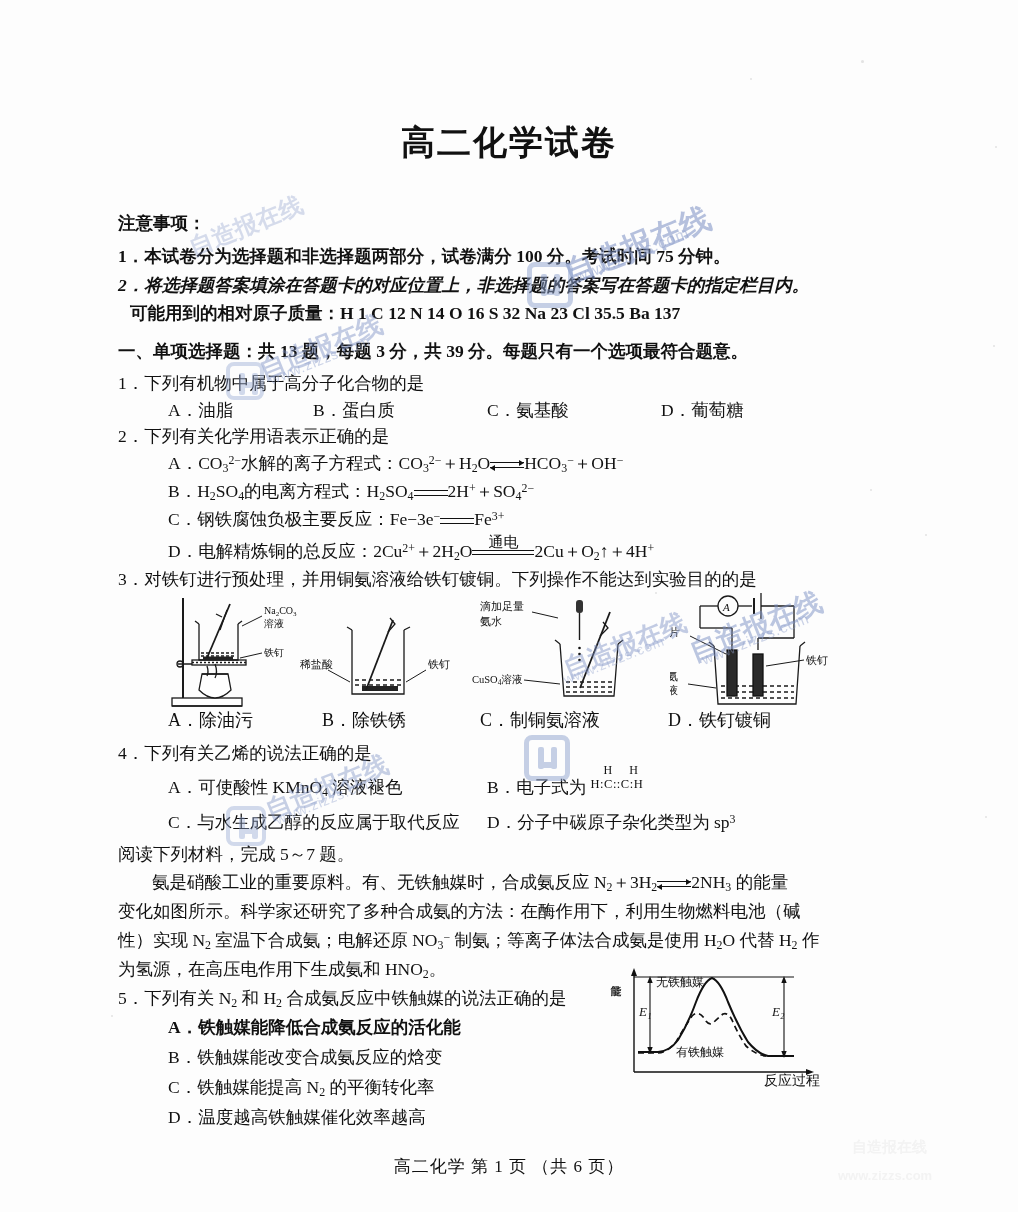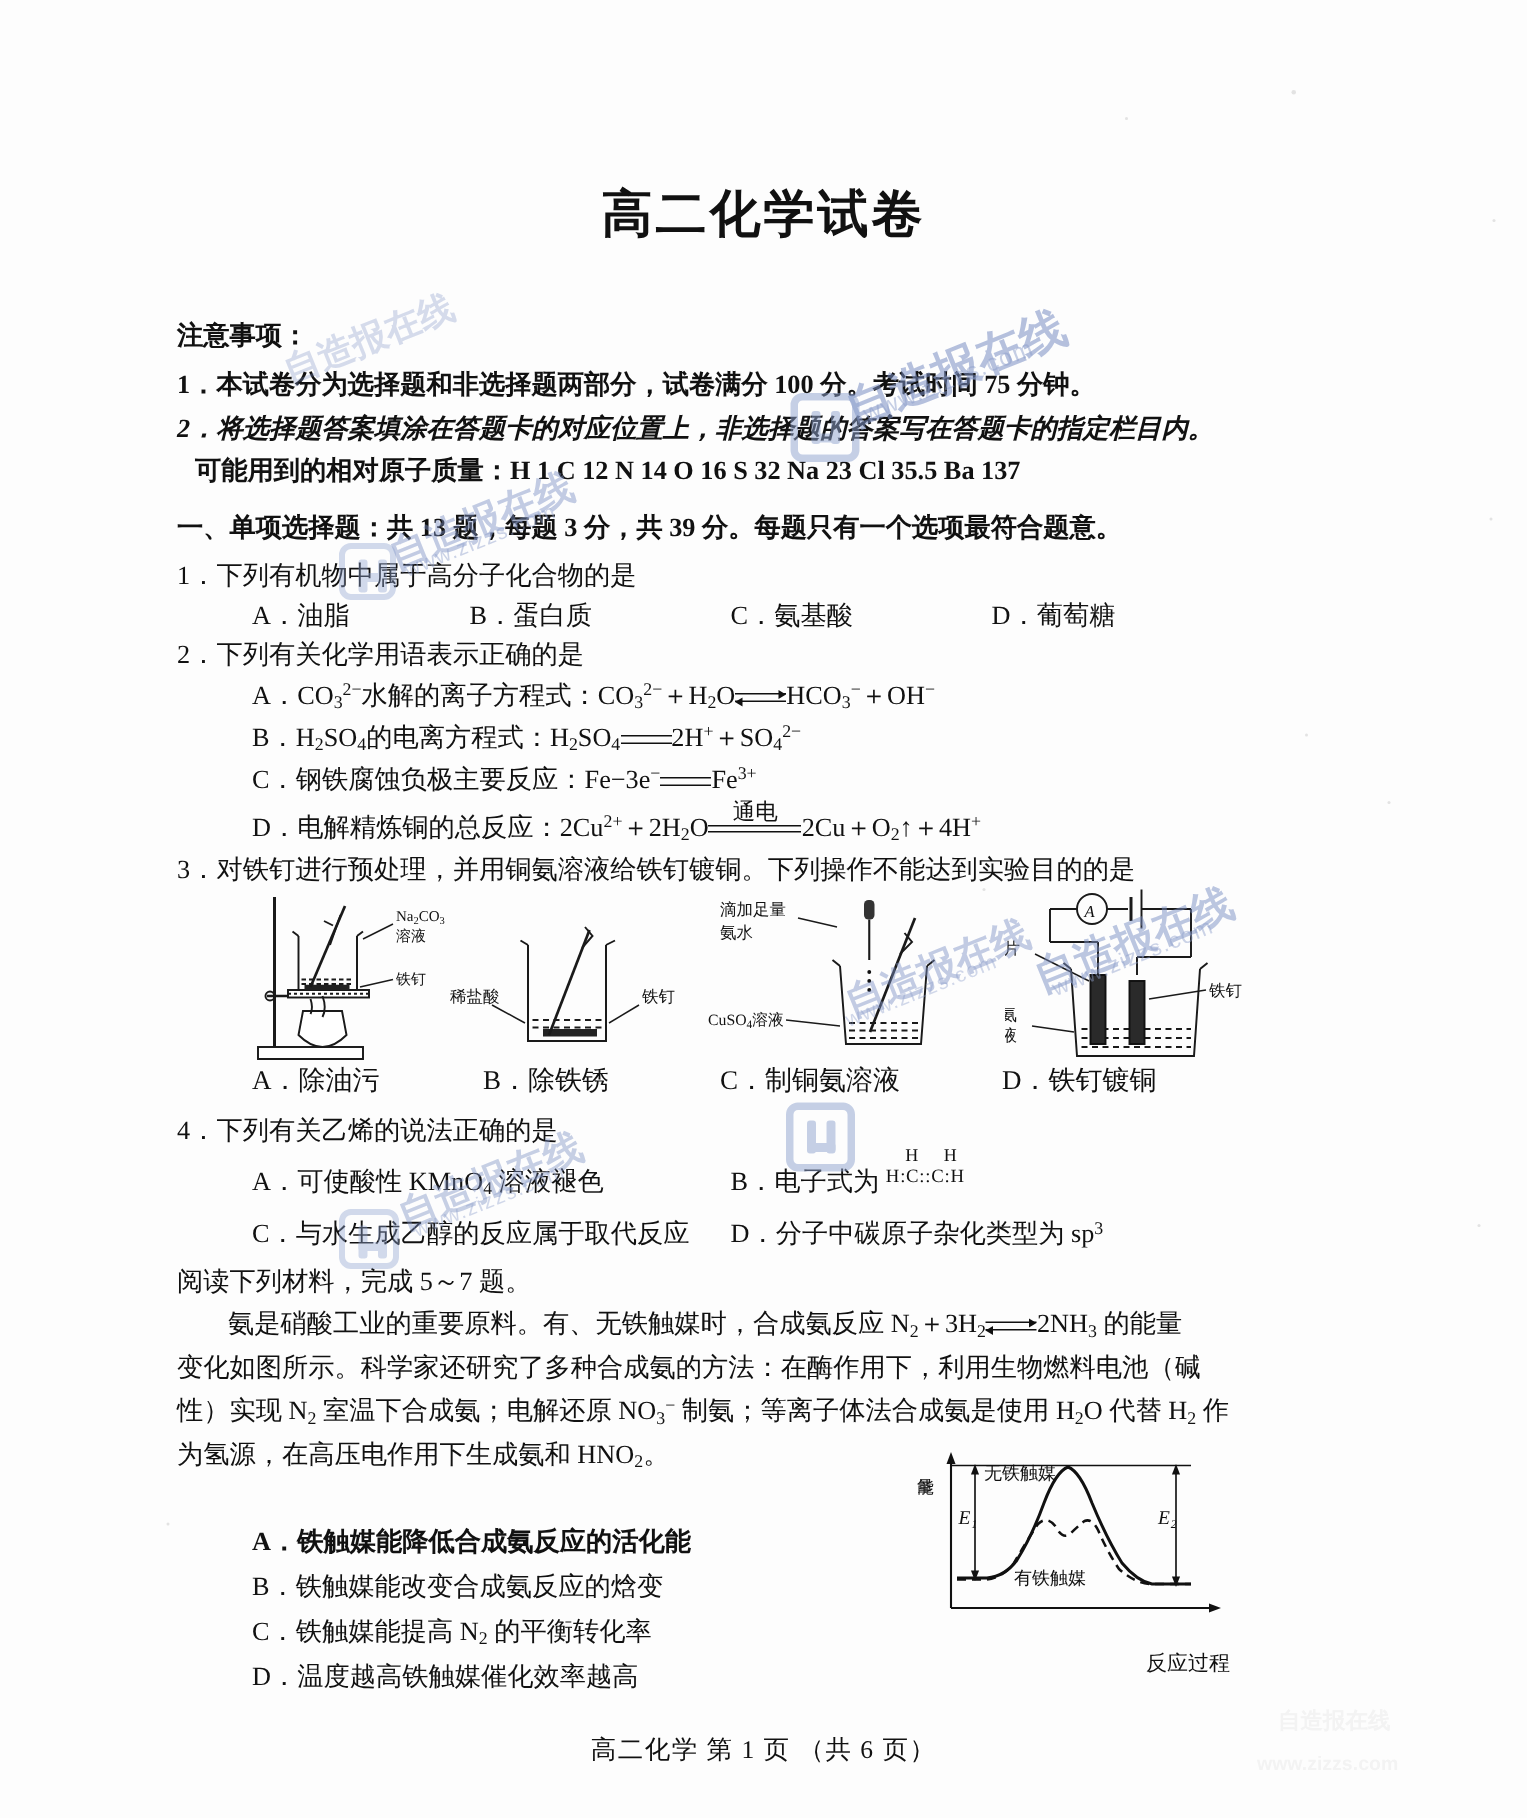--- a/index.html
+++ b/index.html
@@ -63,21 +63,21 @@
   .figlabels{position:absolute;left:150px;top:708px;width:680px;height:28px;}
   .figlabels span{position:absolute;font-size:18px;white-space:nowrap;}
 
   .flab{position:absolute;font-size:10px;line-height:1.15;white-space:nowrap;
         font-family:"Liberation Serif","DejaVu Serif",serif;}
 
   
   .chart{position:absolute;left:612px;top:968px;width:210px;height:120px;}
   .chart .ylab{position:absolute;left:-2px;top:8px;font-size:11px;width:13px;
      writing-mode:vertical-rl;letter-spacing:1px;}
-  .chart .xlab{position:absolute;right:2px;bottom:-2px;font-size:14px;margin-top:28px;}
+  .chart .xlab{position:absolute;right:2px;bottom:-2px;font-size:14px;}
   .chart .clab{position:absolute;font-size:12px;white-space:nowrap;}
   .chart .elab{position:absolute;font-size:13px;font-style:italic;
      font-family:"Liberation Serif","DejaVu Serif",serif;}
 
   
   .footer{position:absolute;left:0;top:1155px;width:1018px;text-align:center;
     font-size:17px;letter-spacing:1px;}
 
   
   .wm{position:absolute;pointer-events:none;user-select:none;}
@@ -347,20 +347,23 @@
   <div class="tx" style="left:118px;top:898px;">
     变化如图所示。科学家还研究了多种合成氨的方法：在酶作用下，利用生物燃料电池（碱
   </div>
   <div class="tx" style="left:118px;top:927px;">
     性）实现 N<sub>2</sub> 室温下合成氨；电解还原 NO<sub>3</sub><sup>−</sup> 制氨；等离子体法合成氨是使用 H<sub>2</sub>O 代替 H<sub>2</sub> 作
   </div>
   <div class="tx" style="left:118px;top:956px;">
     为氢源，在高压电作用下生成氨和 HNO<sub>2</sub>。
   </div>
 
+  <div class="tx" style="left:118px;top:985px;">
+    <span>5．</span><span>下列有关 N<sub>2</sub> 和 H<sub>2</sub> 合成氨反应中铁触媒的说法正确的是</span>
+  </div>
 
   <div class="tx" style="left:168px;top:1014px;font-weight:bold;">
     <span>A．</span><span>铁触媒能降低合成氨反应的活化能</span>
   </div>
   <div class="tx" style="left:168px;top:1044px;">
     <span>B．</span><span>铁触媒能改变合成氨反应的焓变</span>
   </div>
   <div class="tx" style="left:168px;top:1074px;">
     <span>C．</span><span>铁触媒能提高 N<sub>2</sub> 的平衡转化率</span>
   </div>

